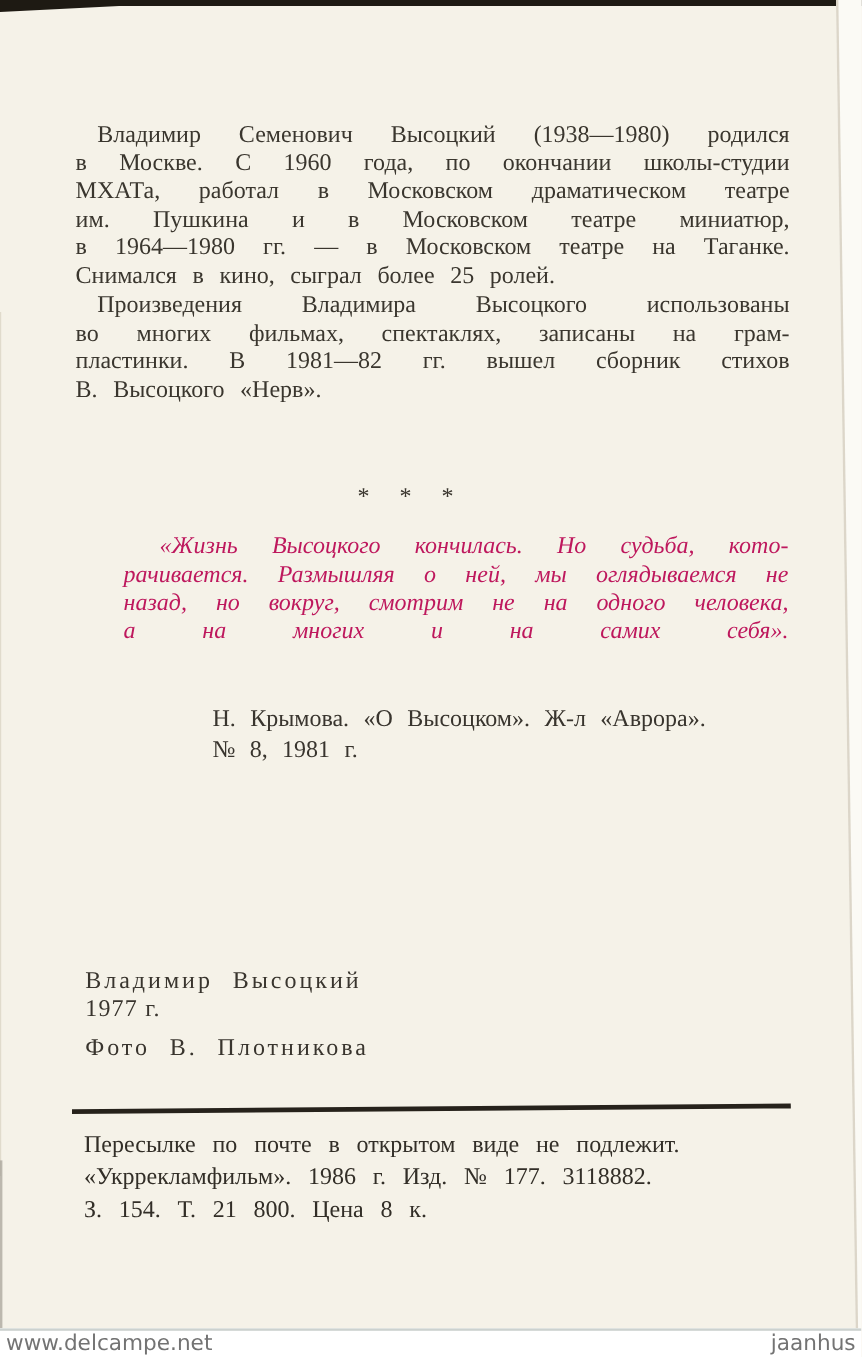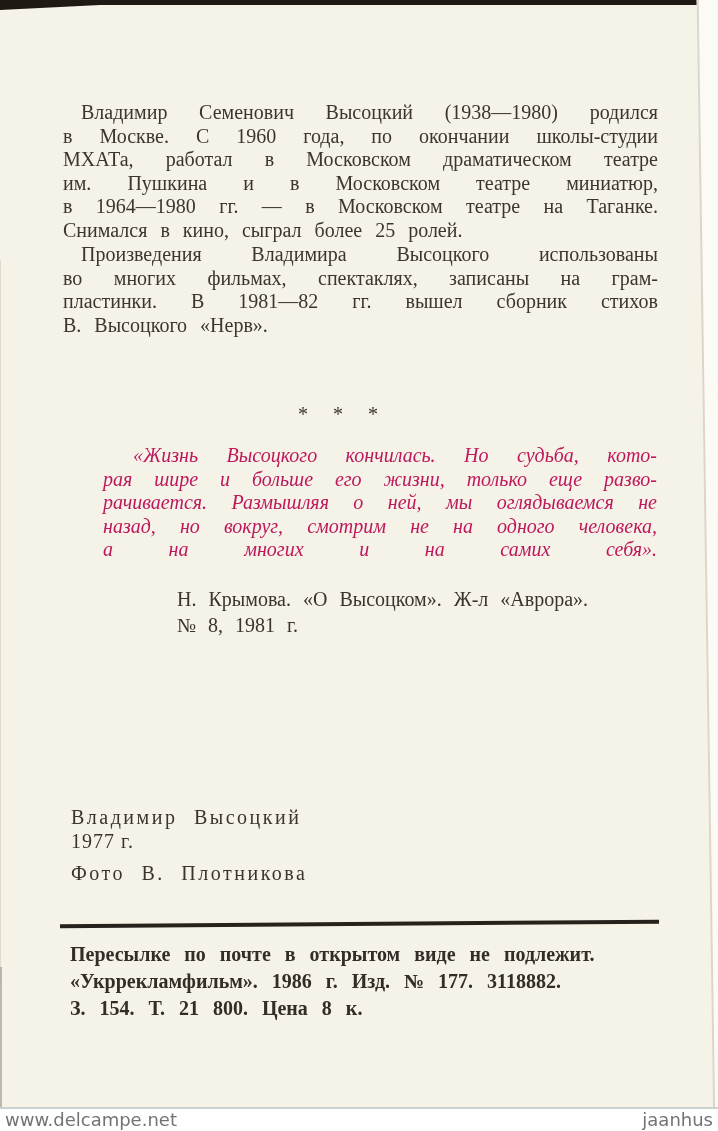--- a/index.html
+++ b/index.html
@@ -37,21 +37,21 @@
   .caption-title{position:absolute;top:806px;left:71px;font-size:20px;color:#39352e;
     letter-spacing:2.5px;word-spacing:9px;}
   .caption-year{position:absolute;top:830px;left:71px;font-size:20px;color:#39352e;letter-spacing:1px;}
   .caption-photo{position:absolute;top:862px;left:71px;font-size:20px;color:#39352e;
     letter-spacing:2.5px;word-spacing:9px;}
 
   .rule{position:absolute;top:922px;left:60px;width:599px;height:4px;background:#26221b;
     transform:rotate(-0.45deg);}
 
   .imprint{position:absolute;top:941px;left:70px;width:600px;font-size:20px;line-height:27px;
-    color:#322e27;font-weight:bold;}
+    color:#322e27;}
   .imprint .tline{text-align:left;word-spacing:9px;}
 
   .wm-overlay{position:absolute;top:524px;left:94px;white-space:nowrap;
     font-family:"Liberation Sans",sans-serif;font-weight:bold;font-size:82px;
     color:#cbcbcb;mix-blend-mode:multiply;z-index:5;}
 
   .strip{position:absolute;left:0;right:0;bottom:0;height:22px;background:#ffffff;
     border-top:2px solid #ccd2cf;display:flex;justify-content:space-between;align-items:center;
     padding:0 5px;font-family:"DejaVu Sans",sans-serif;font-size:18px;color:#737373;line-height:22px;}
 </style>
@@ -80,21 +80,20 @@
         <div class="tline">Произведения Владимира Высоцкого использованы</div>
         <div class="tline">во многих фильмах, спектаклях, записаны на грам-</div>
         <div class="tline">пластинки. В 1981—82 гг. вышел сборник стихов</div>
         <div class="tline">В. Высоцкого «Нерв».</div>
       </div>
 
     <div class="stars">***</div>
 
     <div class="quote">
         <div class="tline">«Жизнь Высоцкого кончилась. Но судьба, кото-</div>
-        <div class="tline">рая шире и больше его жизни, только еще разво-</div>
         <div class="tline">рачивается. Размышляя о ней, мы оглядываемся не</div>
         <div class="tline">назад, но вокруг, смотрим не на одного человека,</div>
         <div class="tline">а на многих и на самих себя».</div>
       </div>
 
     <div class="attrib">
         <div class="tline">Н. Крымова. «О Высоцком». Ж-л «Аврора».</div>
         <div class="tline">№ 8, 1981 г.</div>
       </div>
 

